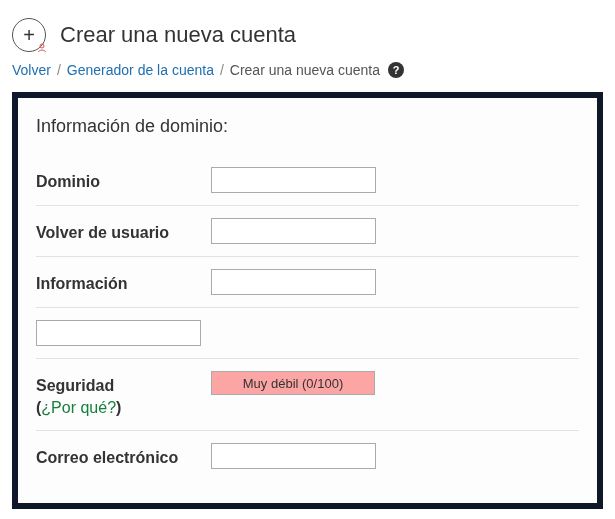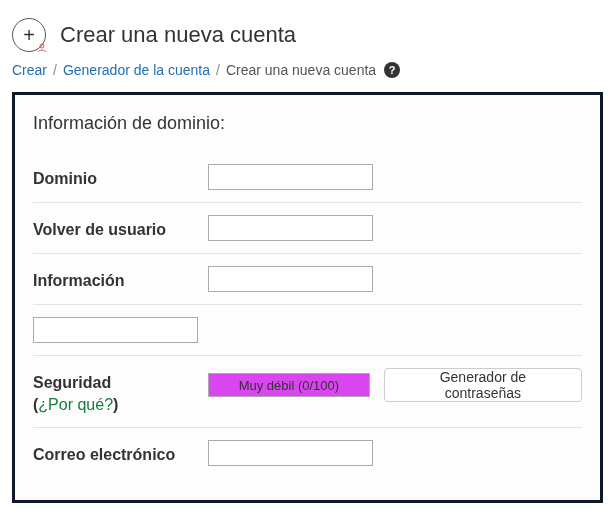--- a/index.html
+++ b/index.html
@@ -66,21 +66,21 @@
   border-radius: 50%;
   font-size: 11px;
   font-weight: bold;
   align-items: center;
   justify-content: center;
   margin-left: 2px;
   cursor: pointer;
 }
 .panel {
   margin: 0 12px 22px 12px;
-  border: 3px solid #0f172a;
+  border: 6px solid #0f172a;
   padding: 18px 18px 22px 18px;
   background: #fdfdfd;
 }
 .section-title {
   font-size: 18px;
   font-weight: 400;
   color: #333;
   margin-bottom: 18px;
 }
 .form-row {
@@ -119,21 +119,21 @@
 }
 .strength-box {
   width: 164px;
   height: 24px;
   border: 1px solid #aaa;
   display: flex;
   align-items: center;
   justify-content: center;
   font-size: 13px;
   color: #333;
-  background: #d946ef;
+  background: #fca5a5;
 }
 .gen-btn {
   height: 34px;
   padding: 0 16px;
   border: 1px solid #ccc;
   border-radius: 4px;
   background: #fff;
   font-size: 14px;
   color: #333;
   cursor: pointer;
@@ -149,21 +149,21 @@
       <svg width="10" height="10" viewBox="0 0 10 10">
         <circle cx="5" cy="3" r="2" fill="none" stroke="#d9534f" stroke-width="1"></circle>
         <path d="M1.5 9 C1.5 6.5 8.5 6.5 8.5 9" fill="none" stroke="#d9534f" stroke-width="1"></path>
       </svg>
     </span>
   </div>
   <h1 class="title">Crear una nueva cuenta</h1>
 </div>
 
 <div class="breadcrumb">
-  <a href="#">Crear</a>
+  <a href="#">Volver</a>
   <span class="sep">/</span>
   <a href="#">Generador de la cuenta</a>
   <span class="sep">/</span>
   <span class="current">Crear una nueva cuenta</span>
   <span class="help-icon">?</span>
 </div>
 
 <div class="panel">
   <div class="section-title">Información de dominio:</div>
 
@@ -194,21 +194,20 @@
     </div>
   </div>
 
   <div class="form-row">
     <div class="form-label">
       <span>Seguridad</span><br>
       <span>(</span><a href="#" class="sublink">¿Por qué?</a><span>)</span>
     </div>
     <div class="form-control-wrap">
       <div class="strength-box">Muy débil (0/100)</div>
-      <button class="gen-btn">Generador de contraseñas</button>
     </div>
   </div>
 
   <div class="form-row">
     <div class="form-label">Correo electrónico</div>
     <div class="form-control-wrap">
       <input type="text" value="" style="">
     </div>
   </div>
 

